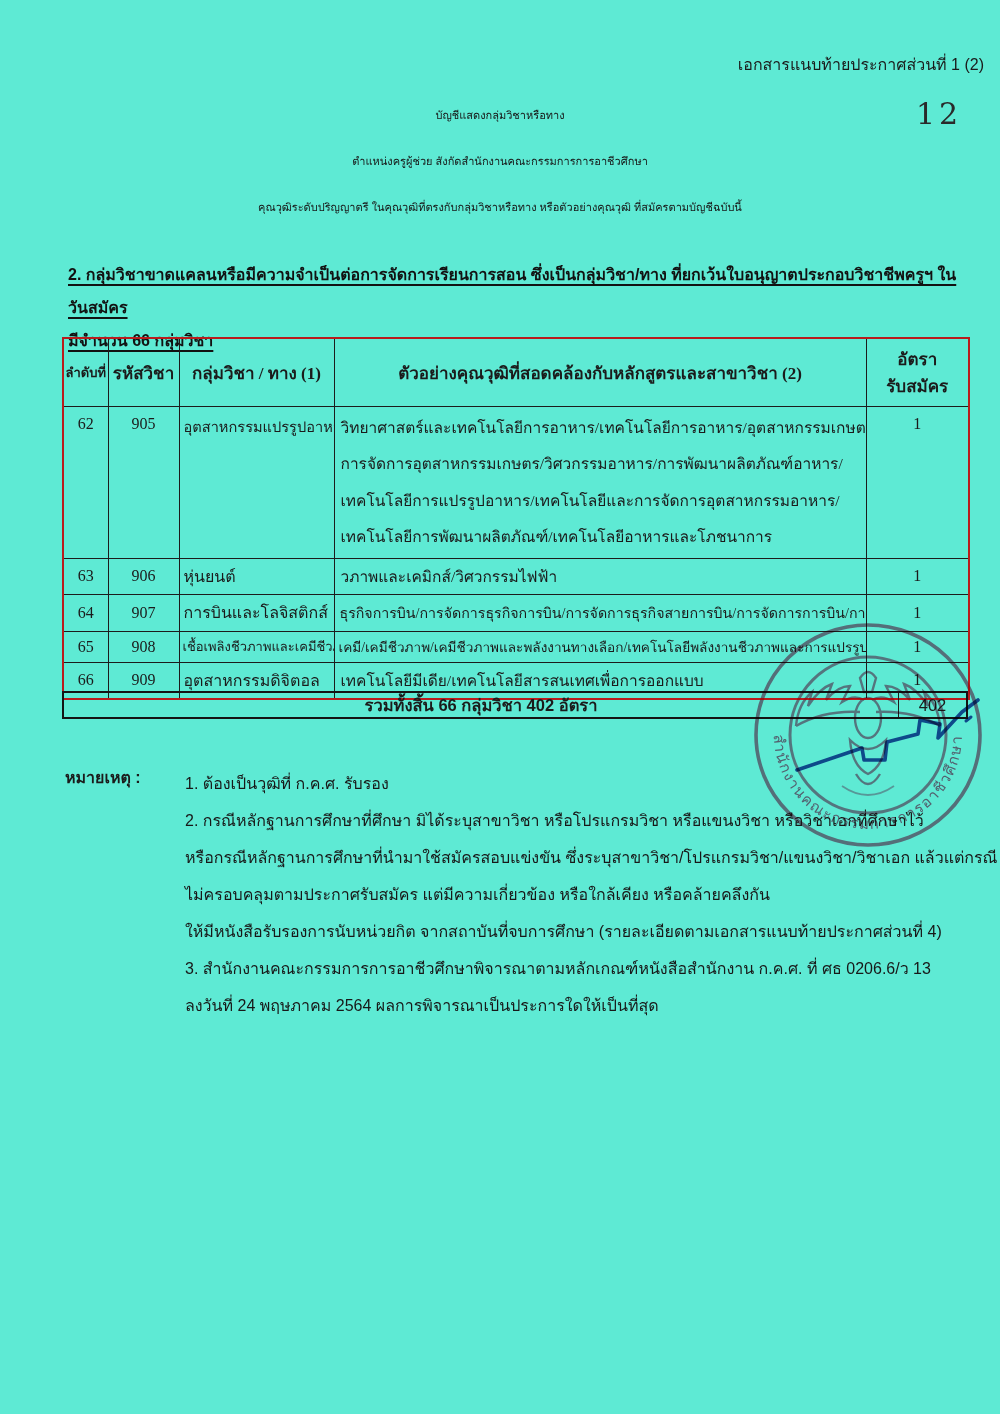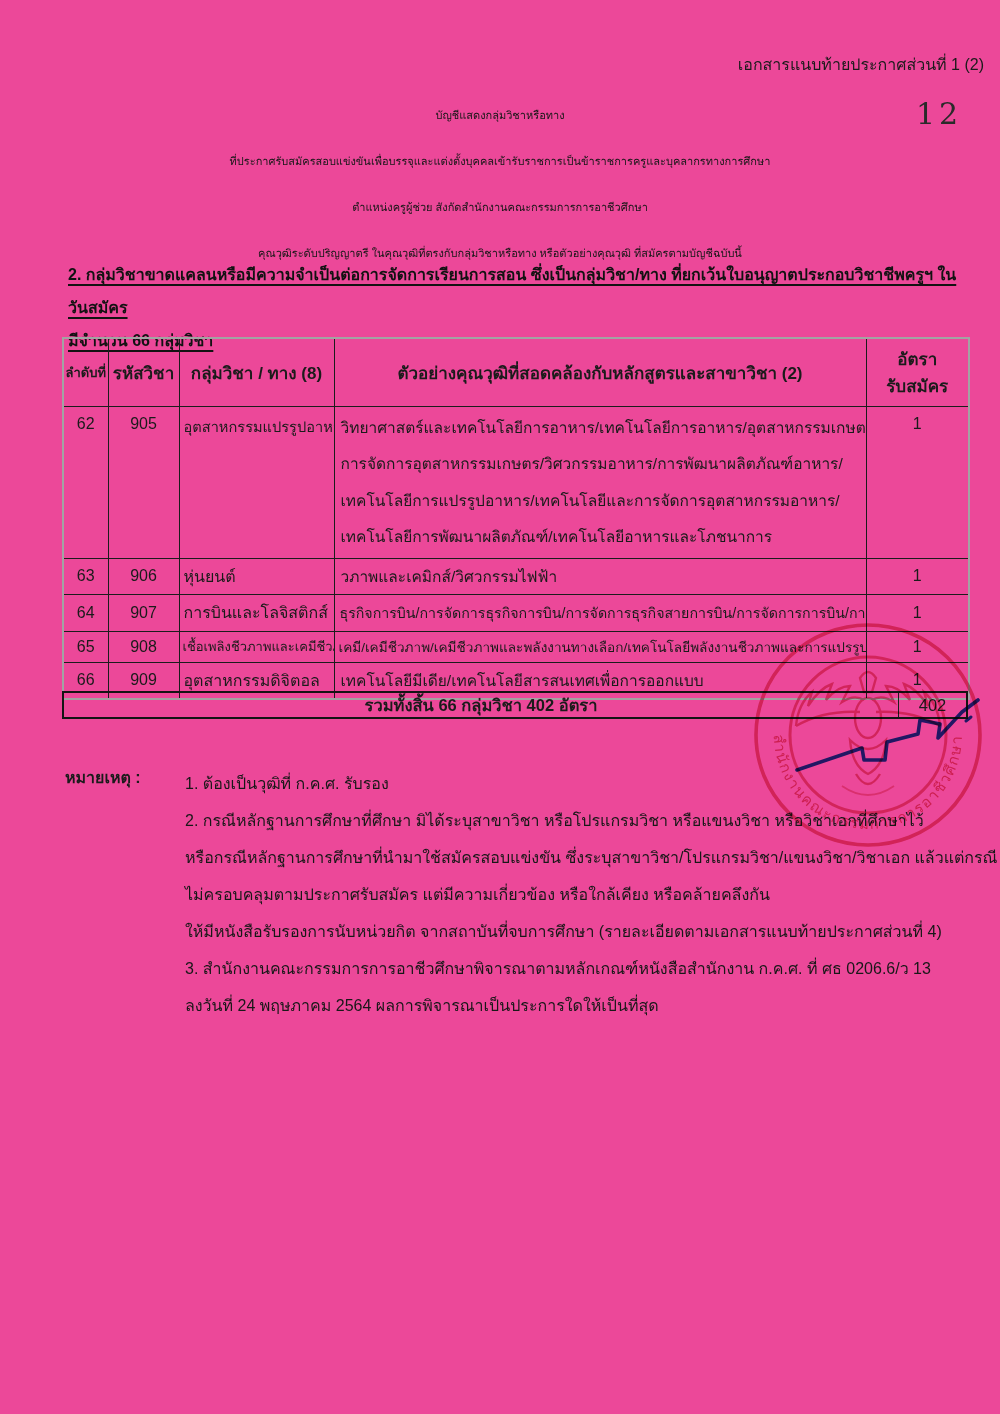--- a/index.html
+++ b/index.html
@@ -1,19 +1,19 @@
 <!DOCTYPE html>
 <html><head>
 <meta charset="utf-8">
 <style>
   * { margin:0; padding:0; box-sizing:border-box; }
   html,body { background:#ffffff; }
   body { font-family:"Liberation Sans","DejaVu Sans",sans-serif; color:#1b1b1b; }
   .page {
-    position:relative; width:1000px; height:1414px; background:#ec4899;
+    position:relative; width:1000px; height:1414px; background:#5eead4;
     overflow:hidden;
   }
   .hdr-right {
     position:absolute; top:52px; right:16px; font-size:16px; color:#1b1b1b;
   }
   .page-num {
     position:absolute; top:96px; left:916px; font-family:"DejaVu Serif",serif;
     font-size:30px; letter-spacing:4px; color:#2a2a2a;
   }
   .title-block {
@@ -26,21 +26,21 @@
   }
   .section-head div { text-decoration:underline; text-underline-offset:4px;
     text-decoration-thickness:1.5px; }
 
   
   table.main {
     position:absolute; top:337px; left:62px; width:906px;
     border-collapse:collapse; table-layout:fixed;
   }
   table.main td, table.main th { border:1.5px solid #1c1c1c; overflow:hidden; }
-  table.main { border:2px solid #a3a3a3; }
+  table.main { border:2px solid #b91c1c;font-family:Liberation Serif, serif; }
   th { font-weight:bold; font-size:17px; text-align:center; vertical-align:middle; }
   th.small { font-size:13px; font-weight:bold; }
   td.center { text-align:center; vertical-align:middle; font-size:16px;margin-left:48px; }
   td.group { font-size:16px; padding:2px 4px; vertical-align:middle; }
   td.qual  { font-size:15.5px; padding:2px 6px; vertical-align:middle; }
   tr.r62 td { vertical-align:top; padding-top:8px; }
   tr.r62 td.qual { padding-top:3px; }
   .qline { line-height:36.5px; white-space:nowrap; }
   td.qual-sm { font-size:13.6px; padding:2px 4px; vertical-align:middle; white-space:nowrap; }
   td.group-sm { font-size:13px; padding:2px 3px; vertical-align:middle; white-space:nowrap; }
@@ -82,21 +82,20 @@
 </head>
 <body>
 
 <div class="page">
 
   <div class="hdr-right">เอกสารแนบท้ายประกาศส่วนที่ 1 (2)</div>
   <div class="page-num">12</div>
 
   <div class="title-block">
     <div>บัญชีแสดงกลุ่มวิชาหรือทาง</div>
-    <div>ที่ประกาศรับสมัครสอบแข่งขันเพื่อบรรจุและแต่งตั้งบุคคลเข้ารับราชการเป็นข้าราชการครูและบุคลากรทางการศึกษา</div>
     <div>ตำแหน่งครูผู้ช่วย สังกัดสำนักงานคณะกรรมการการอาชีวศึกษา</div>
     <div>คุณวุฒิระดับปริญญาตรี ในคุณวุฒิที่ตรงกับกลุ่มวิชาหรือทาง หรือตัวอย่างคุณวุฒิ ที่สมัครตามบัญชีฉบับนี้</div>
   </div>
 
   <div class="section-head">
     <div>2. กลุ่มวิชาขาดแคลนหรือมีความจำเป็นต่อการจัดการเรียนการสอน ซึ่งเป็นกลุ่มวิชา/ทาง ที่ยกเว้นใบอนุญาตประกอบวิชาชีพครูฯ ในวันสมัคร</div>
     <div>มีจำนวน 66 กลุ่มวิชา</div>
   </div>
 
   <table class="main">
@@ -104,21 +103,21 @@
       <col style="width:45px">
         <col style="width:71px">
         <col style="width:155px">
       <col style="width:532px">
         <col style="width:103px">
     </colgroup>
     <tbody>
         <tr style="height:68px">
       <th class="small">ลำดับที่</th>
       <th>รหัสวิชา</th>
-      <th>กลุ่มวิชา / ทาง (8)</th>
+      <th>กลุ่มวิชา / ทาง (1)</th>
       <th>ตัวอย่างคุณวุฒิที่สอดคล้องกับหลักสูตรและสาขาวิชา (2)</th>
       <th>
         <div>อัตรา</div>
         <div>รับสมัคร</div>
       </th>
     </tr>
     <tr class="r62" style="height:144px">
       <td class="center">62</td>
       <td class="center">905</td>
       <td class="group" style="font-size:14.6px; white-space:nowrap;">อุตสาหกรรมแปรรูปอาหาร</td>

